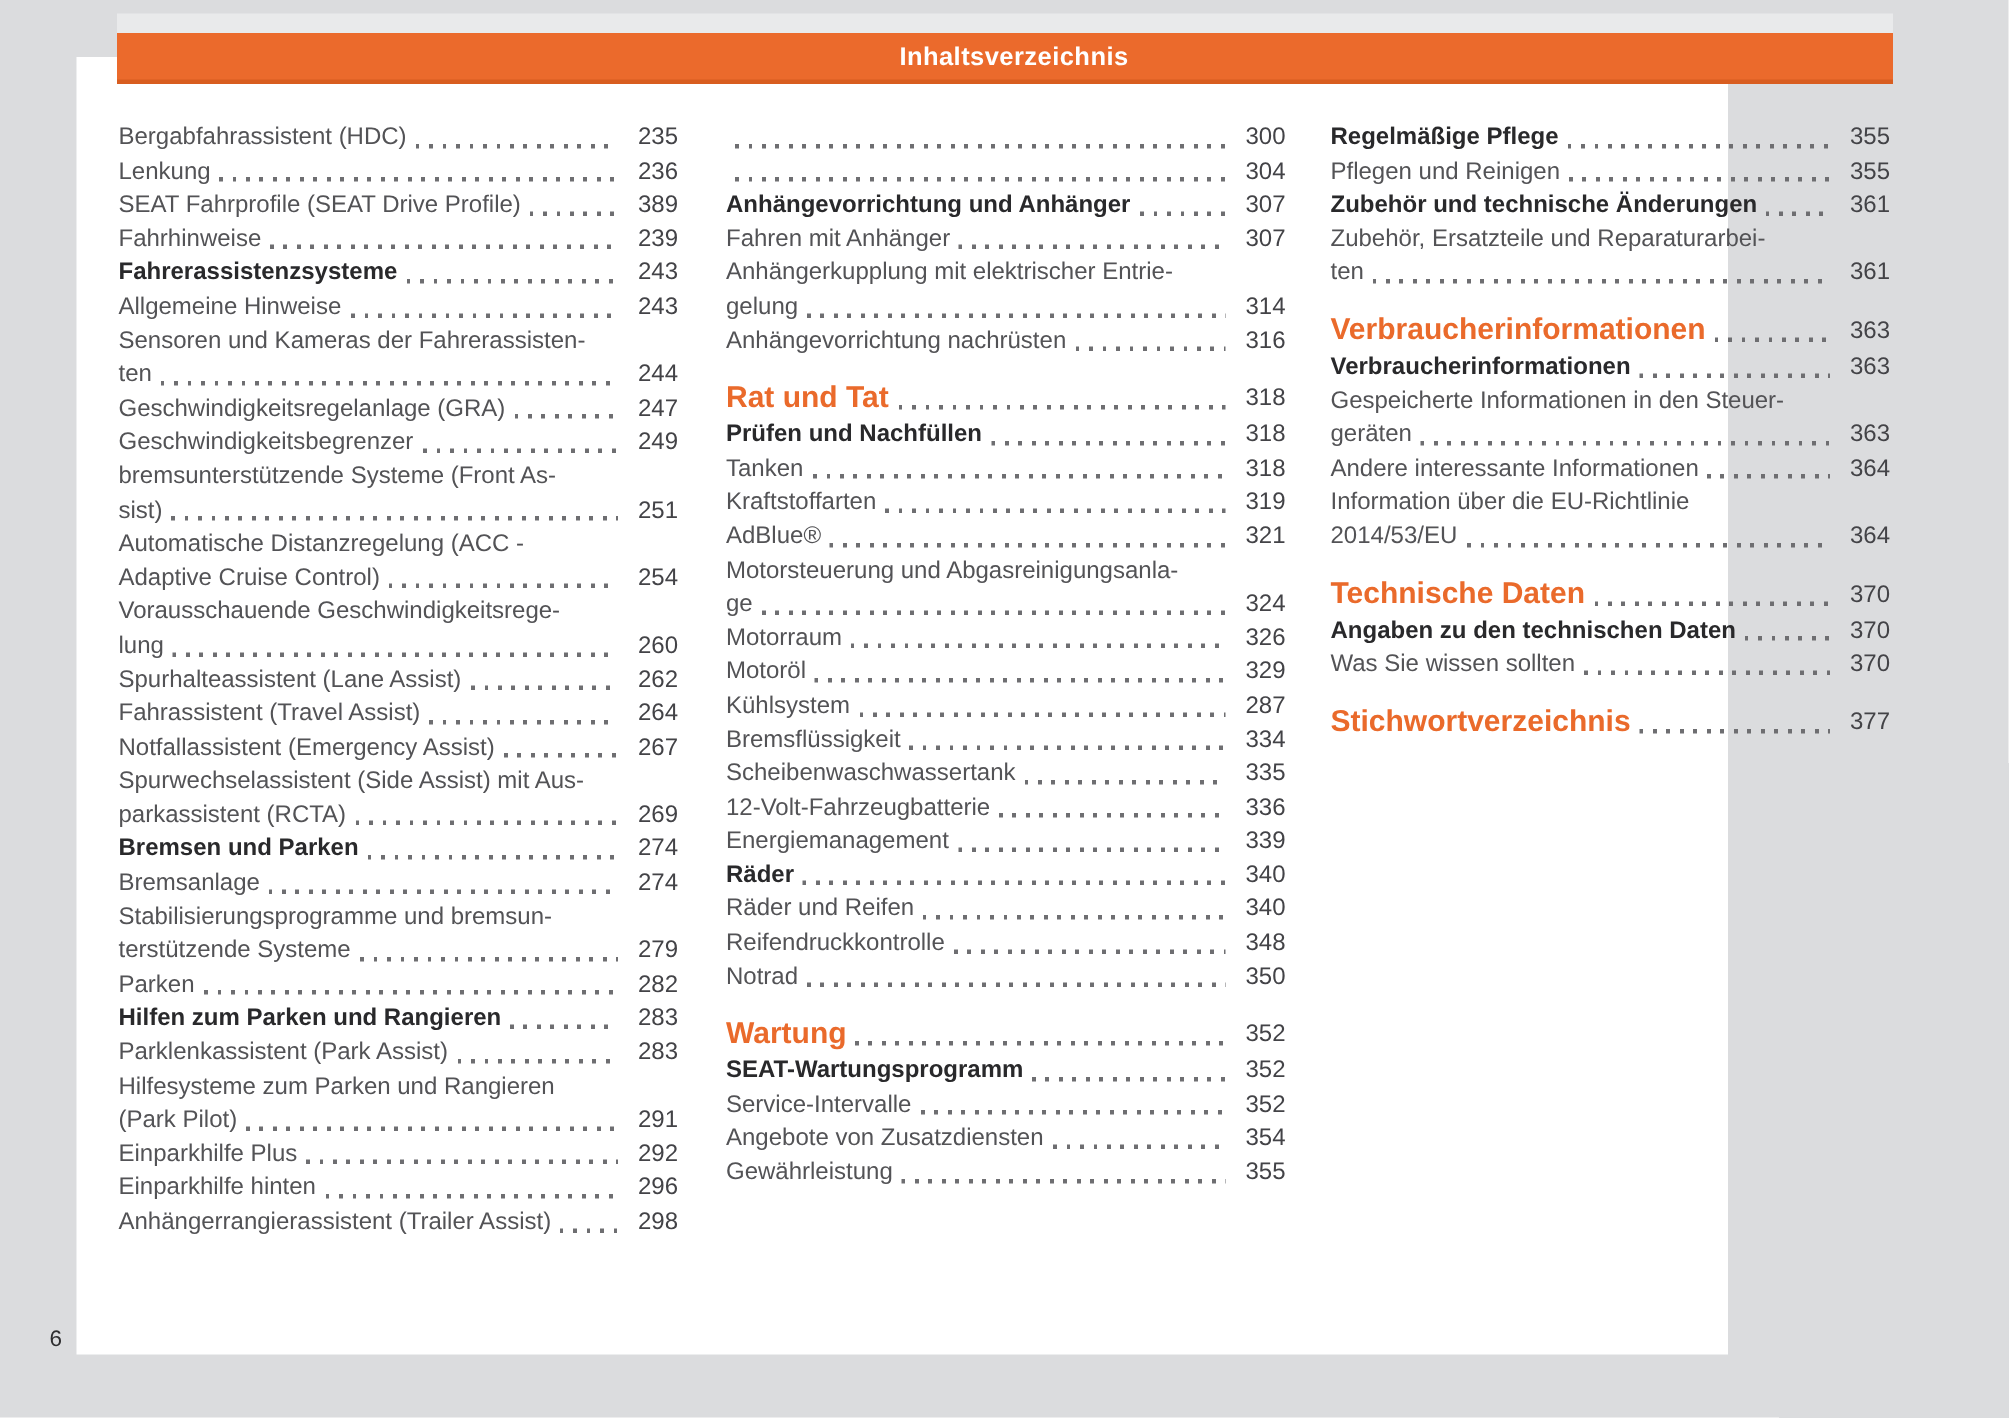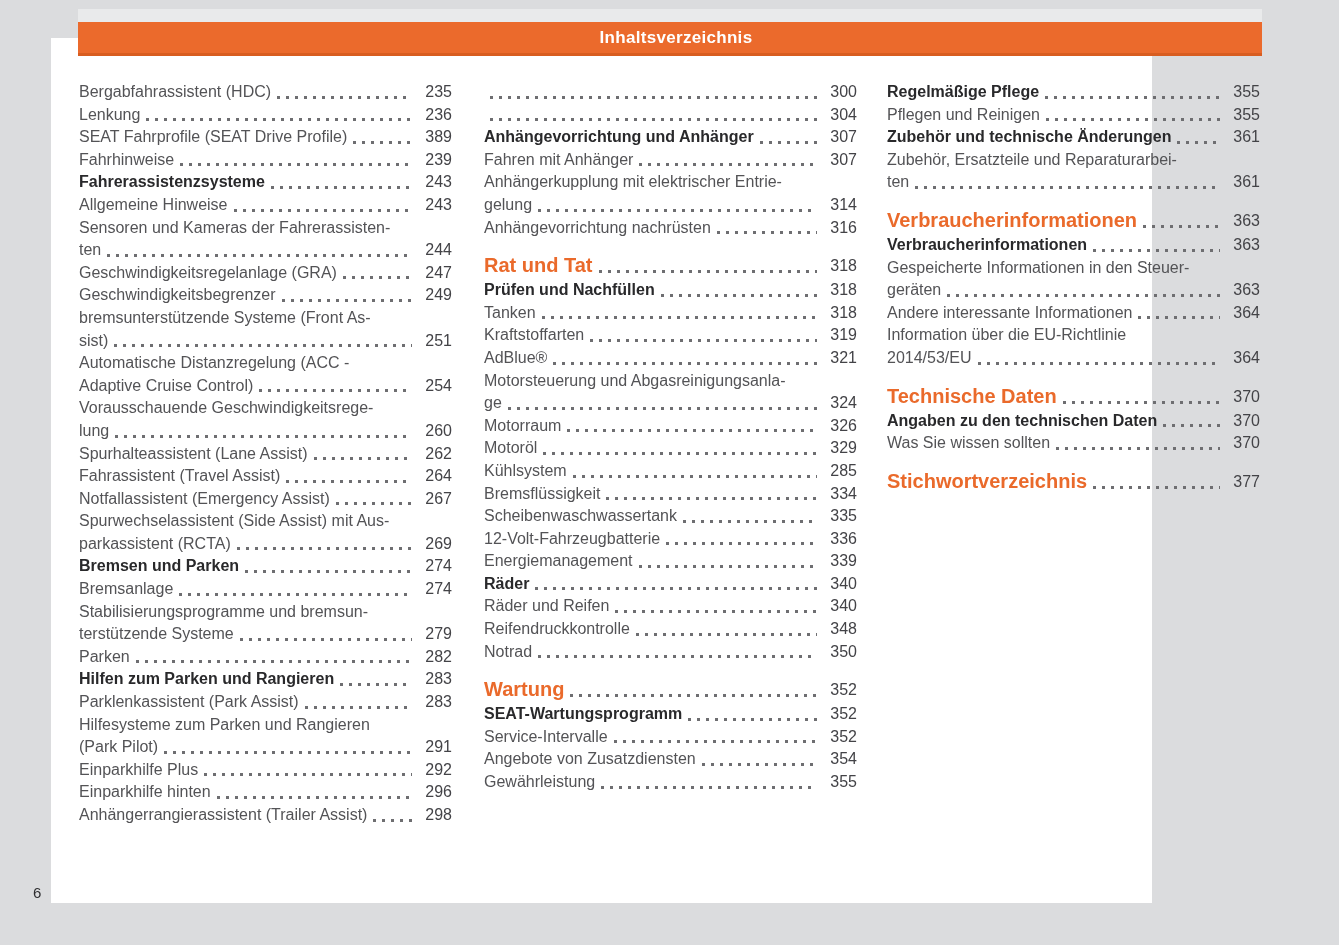--- a/index.html
+++ b/index.html
@@ -353,21 +353,21 @@
         <div class="row">
           <span class="txt">Motoröl</span>
           <span class="dots"></span>
           <span class="pg">329</span>
         </div>
       </div>
       <div class="entry normal">
         <div class="row">
           <span class="txt">Kühlsystem</span>
           <span class="dots"></span>
-          <span class="pg">285</span>
+          <span class="pg">287</span>
         </div>
       </div>
       <div class="entry normal">
         <div class="row">
           <span class="txt">Bremsflüssigkeit</span>
           <span class="dots"></span>
           <span class="pg">334</span>
         </div>
       </div>
       <div class="entry normal">

